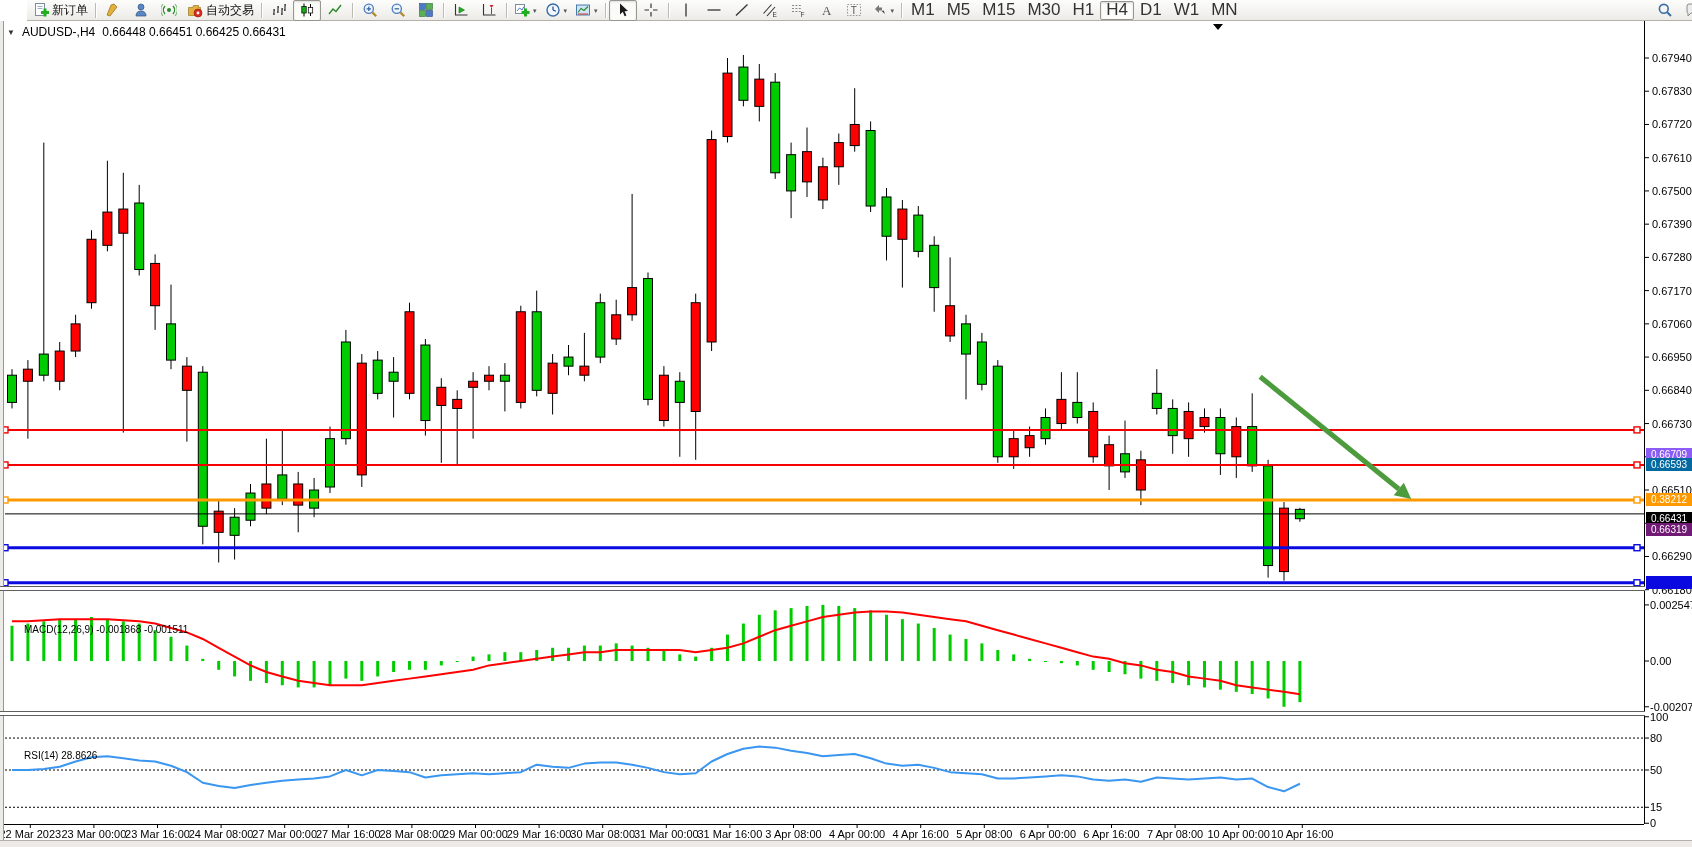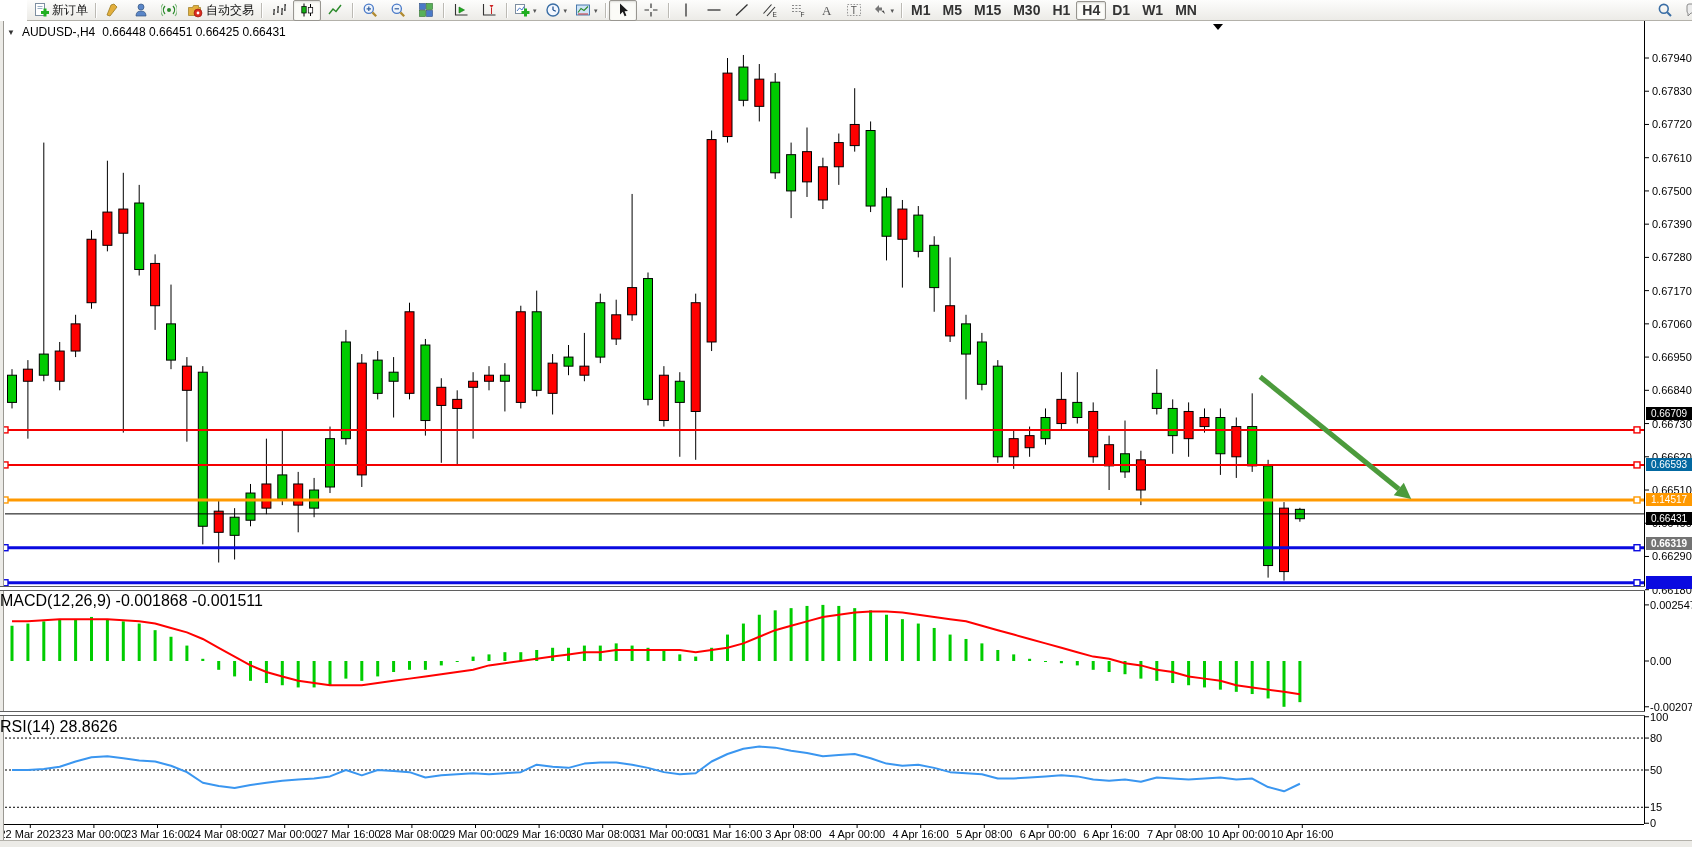--- a/index.html
+++ b/index.html
@@ -9,32 +9,32 @@
   .toolbar{position:absolute;left:0;top:0;width:1692px;height:21px;z-index:5;
     background:linear-gradient(#fdfdfc,#ecebe7);border-bottom:1px solid #b3b1aa;
     display:flex;align-items:center;padding:0 2px;box-sizing:border-box;margin-left:27px;}
   .tb-btn{height:19px;min-width:20px;display:flex;align-items:center;justify-content:center;
     gap:3px;padding:0 3px;border:1px solid transparent;border-radius:2px;font-size:12px;color:#222;cursor:default;}
   .tb-btn.pressed{background:#fbfbf7;border:1px solid #989690;box-shadow:inset 0 1px 2px rgba(0,0,0,.12);}
   .tb-sep{width:1px;height:15px;background:#bcbab4;box-shadow:1px 0 0 #fff;margin:0 3px;flex:none;}
   .tb-label{font-size:12px;color:#111;white-space:nowrap;}
   .caret{font-size:7px;color:#555;line-height:1;}
   .icon16{width:16px;height:16px;display:block;flex:none;}
-  .tf-btn{font-size:14px;color:#333;height:17px;display:flex;align-items:center;padding:0 5px;
-    border:1px solid transparent;border-radius:2px;font-weight:bold;}
+  .tf-btn{font-size:17px;color:#333;height:17px;display:flex;align-items:center;padding:0 5px;
+    border:1px solid transparent;border-radius:2px;font-weight:normal;}
   .tf-btn.active{background:#fcfcf9;border:1px solid #97958f;box-shadow:inset 0 1px 2px rgba(0,0,0,.15);}
   .tb-spacer{flex:1;}
   .chat-wrap{position:relative;margin-right:10px;}
   .badge{position:absolute;top:-4px;right:-6px;background:#e23a25;color:#fff;border-radius:8px;
     min-width:9px;height:12px;font-size:9px;line-height:12px;text-align:center;padding:0 3px;font-weight:bold;}
   
   #chart{position:absolute;left:0;top:0;z-index:1;}
   .chart-title{position:absolute;left:7px;top:25px;z-index:3;font-size:12px;color:#000;display:flex;gap:7px;align-items:center;}
   .chart-title .tri{font-size:8px;color:#333;}
-  .ind-label{position:absolute;left:0;z-index:3;font-size:16px;color:#000;}
+  .ind-label{position:absolute;left:24px;z-index:3;font-size:10px;color:#000;margin-top:32px;}
   #macdLabel{top:592px;}
   #rsiLabel{top:718px;}
   .splitter{position:absolute;left:0;width:1645px;height:3px;z-index:2;background:#fff;
     border-top:1px solid #5f5f5f;border-bottom:1px solid #5f5f5f;}
   #split1{top:586px;}
   #split2{top:711px;}
   .price-label{position:absolute;left:1646px;width:46px;height:13px;z-index:4;color:#fff;
     font-size:10px;line-height:13px;text-align:center;}
   .bottom-strip{position:absolute;left:0;top:840px;width:1692px;height:7px;background:#ecebe7;border-top:1px solid #b3b1aa;z-index:2;}
   .left-edge{position:absolute;left:0;top:21px;width:3px;height:819px;background:#ecebe7;border-right:1px solid #9a9892;z-index:2;}
@@ -620,21 +620,21 @@
   <div class="chart-title">
     <span class="tri">▼</span>
     <span>AUDUSD-,H4</span>
     <span>0.66448 0.66451 0.66425 0.66431</span>
   </div>
   <div class="ind-label" id="macdLabel">MACD(12,26,9) -0.001868 -0.001511</div>
   <div class="ind-label" id="rsiLabel">RSI(14) 28.8626</div>
   <div class="splitter" id="split1"></div>
   <div class="splitter" id="split2"></div>
   <div id="priceLabelLayer">
-      <div class="price-label" style="top: 407px; background: #000000; text-align: center;">0.66709</div>
+      <div class="price-label" style="top: 448px; background: #8b5cf6; text-align: center;">0.66709</div>
       <div class="price-label" style="top: 458.442px; background: #0369a1;">0.66593</div>
-      <div class="price-label" style="top: 493.487px; background: rgb(255, 153, 0);">1.14517</div>
+      <div class="price-label" style="top: 493.487px; background: rgb(255, 153, 0);">0.38212</div>
       <div class="price-label" style="top: 512px; background: rgb(0, 0, 0);">0.66431</div>
-      <div class="price-label" style="top: 537px; background: #737373; font-weight: bold;">0.66319</div>
+      <div class="price-label" style="top: 523px; background: #701a75;">0.66319</div>
       <div class="price-label" style="top: 576.265px; background: rgb(10, 10, 224); padding-left: 46px;">0.66203</div>
     </div>
   <div class="bottom-strip"></div>
 </div>
 
 </body></html>

